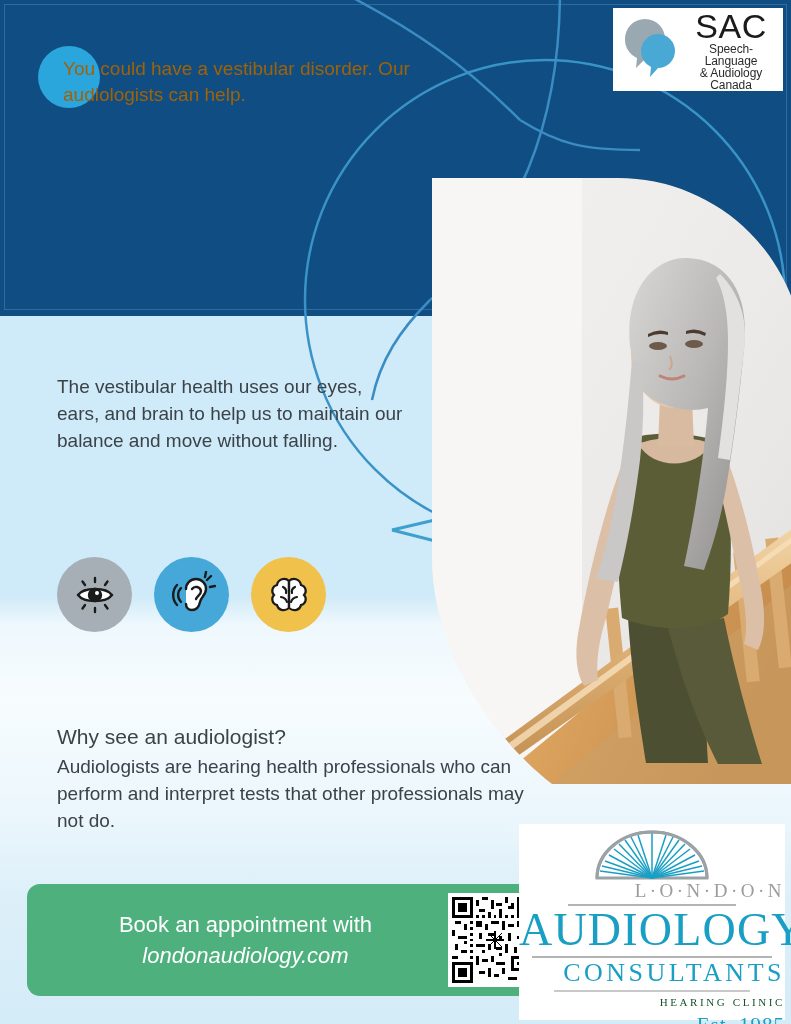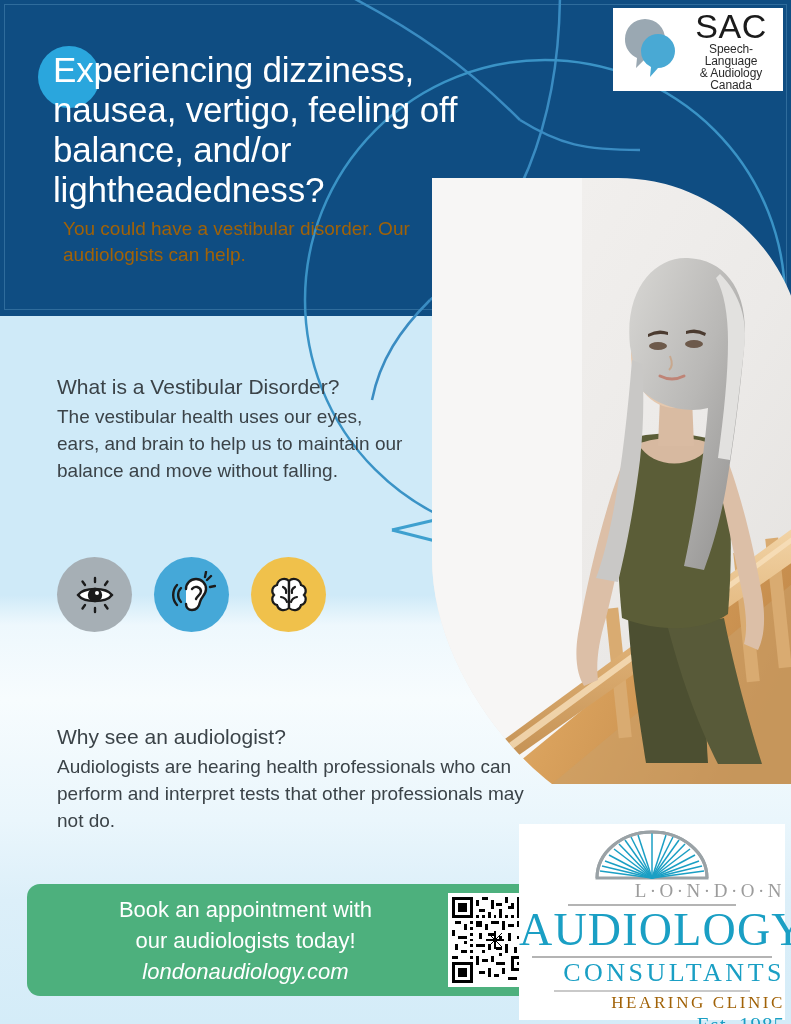--- a/index.html
+++ b/index.html
@@ -263,23 +263,23 @@
     line-height: 48px;
   }
   .lac-consultants {
     font-size: 26px;
     letter-spacing: 3.5px;
     color: #1a9fc4;
     font-family: "Liberation Serif", serif;
     line-height: 30px;
   }
   .lac-hearing {
-    font-size: 17px;
+    font-size: 11px;
     letter-spacing: 2.6px;
-    color: #a16207;
+    color: #14532d;
     font-family: "Liberation Serif", serif;
     line-height: 21px;
     margin-left: 31px;
   }
   .lac-est {
     font-size: 21px;
     letter-spacing: 1px;
     color: #1a9fc4;
     font-family: "Liberation Serif", serif;
     line-height: 25px;
@@ -308,21 +308,20 @@
       <path d="M 392 530 L 455 546"></path>
     </g>
   </svg>
 
   <div class="bg-navy" style="z-index:3; width:0;"></div>
   <div class="navy-outline"></div>
 
   <div class="accent-circle"></div>
 
   <div class="header-text">
-    <div class="headline">Experiencing dizziness, nausea, vertigo, feeling off balance, and/or lightheadedness?</div>
     <div class="subhead">You could have a vestibular disorder. Our audiologists can help.</div>
   </div>
 
   <div class="sac-logo">
     <div class="sac-mark">
       <svg width="66" height="70" viewBox="0 0 66 70">
         <path d="M8 24 a20 20 0 1 1 20 20 l-9 9 l1 -10 a20 20 0 0 1 -12 -19 z" fill="#9aa8b2"></path>
         <path d="M24 36 a17 17 0 1 1 17 17 l-8 9 l1 -10 a17 17 0 0 1 -10 -16 z" fill="#49a9d4"></path>
       </svg>
     </div>
@@ -410,21 +409,20 @@
             <path d="M 254 153 q 10 -4 20 2 l -1 3 q -9 -5 -19 -2 z"></path>
           </g>
           <path d="M 238 178 q 4 10 -1 14" stroke="#c8a88e" stroke-width="2" fill="none"></path>
           <path d="M 228 198 q 12 6 24 0" stroke="#bf8476" stroke-width="3" fill="none" stroke-linecap="round"></path>
         </g>
       </g>
     </svg>
   </div>
 
   <div class="block" id="block-what">
-    <h2>What is a Vestibular Disorder?</h2>
     <p>The vestibular health uses our eyes, ears, and brain to help us to maintain our balance and move without falling.</p>
   </div>
 
   <div class="icon-row">
     <div class="icon-circle icon-eye">
       <svg width="48" height="48" viewBox="0 0 48 48" fill="none" stroke="#1b1b1b" stroke-width="2.4" stroke-linecap="round">
         <path d="M7 24 C 13 16 35 16 41 24 C 35 32 13 32 7 24 Z" fill="#fff"></path>
         <circle cx="24" cy="24" r="6" fill="#1b1b1b"></circle>
         <circle cx="26" cy="22" r="2" fill="#fff" stroke="none"></circle>
         <path d="M24 11 v-4 M14 14 l-2.5 -3.5 M34 14 l2.5 -3.5 M24 37 v4 M14 34 l-2.5 3.5 M34 34 l2.5 3.5"></path>
@@ -449,21 +447,20 @@
   </div>
 
   <div class="block" id="block-why">
     <h2>Why see an audiologist?</h2>
     <p>Audiologists are hearing health professionals who can perform and interpret tests that other professionals may not do.</p>
   </div>
 
   <div class="cta">
     <div class="cta-text">
       <div class="cta-line1">Book an appointment with</div>
-      <div class="cta-line2">our audiologists today!</div>
       <div class="cta-url">londonaudiology.com</div>
     </div>
     <div class="qr">
       <svg width="86" height="86" viewBox="0 0 29 29" shape-rendering="crispEdges">
         <rect width="29" height="29" fill="#fff"></rect>
         <g fill="#000">
 
           <rect x="0" y="0" width="7" height="1"></rect>
             <rect x="0" y="6" width="7" height="1"></rect>
           <rect x="0" y="0" width="1" height="7"></rect>

